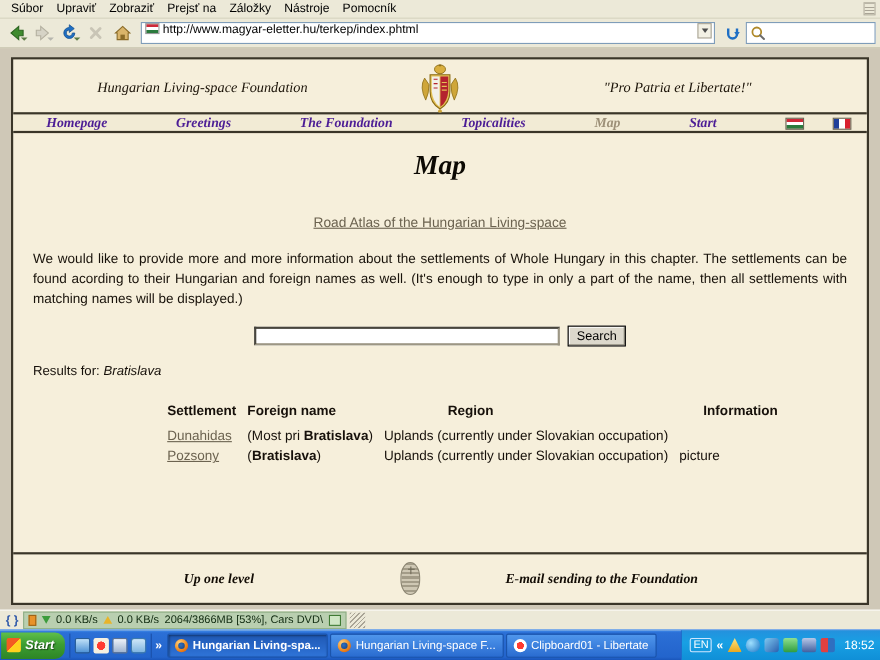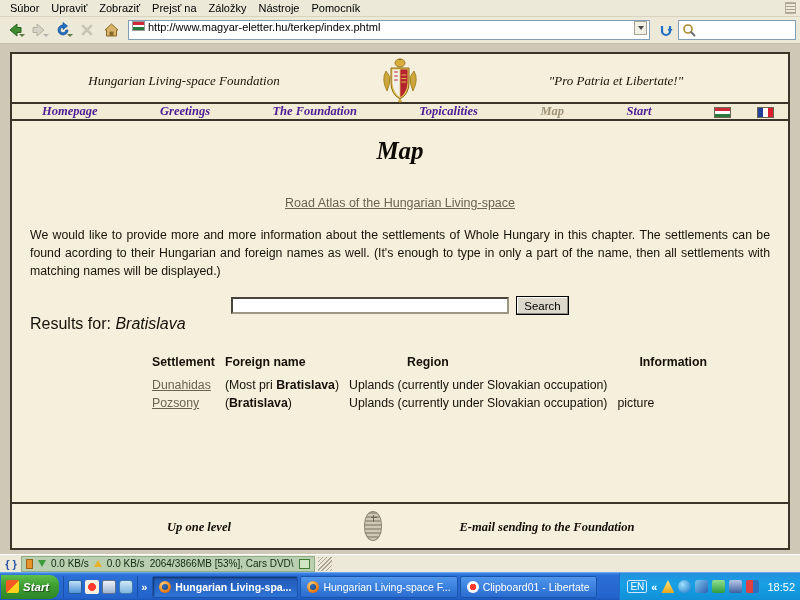--- a/index.html
+++ b/index.html
@@ -209,21 +209,21 @@
     font-family: "Liberation Sans", sans-serif;
   }
   #search-button {
     height: 19px; padding: 0 7px;
     background: #dcd8cc; border: 1px solid #000;
     box-shadow: inset -1px -1px 0 #8e8a7c, inset 1px 1px 0 #ffffff;
     font-size: 11.5px; font-family: "Liberation Sans", sans-serif;
     color: #000; cursor: pointer;
   }
   #results-for {
-    font-size: 16px; color: #16100a;
+    margin-top: 15px; font-size: 12px; color: #16100a;
   }
   #results-for .term { font-style: italic; }
 
   
   #results-table {
     margin: 22px 0 0 122px;
     border-collapse: collapse;
     font-size: 12.3px; color: #16100a;
   }
   #results-table th {

